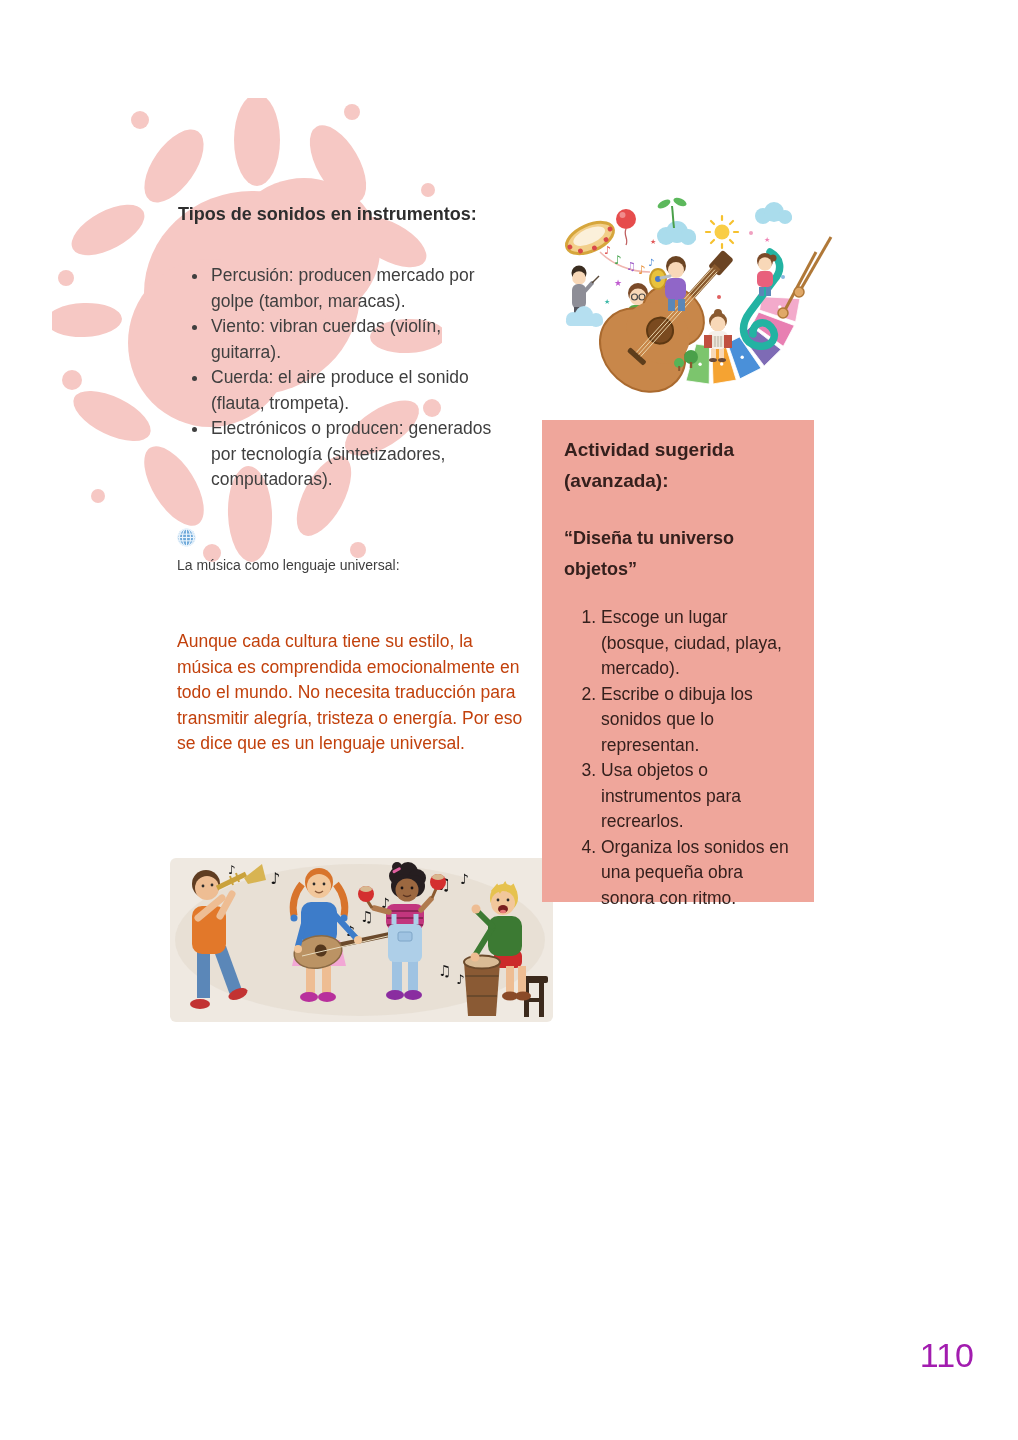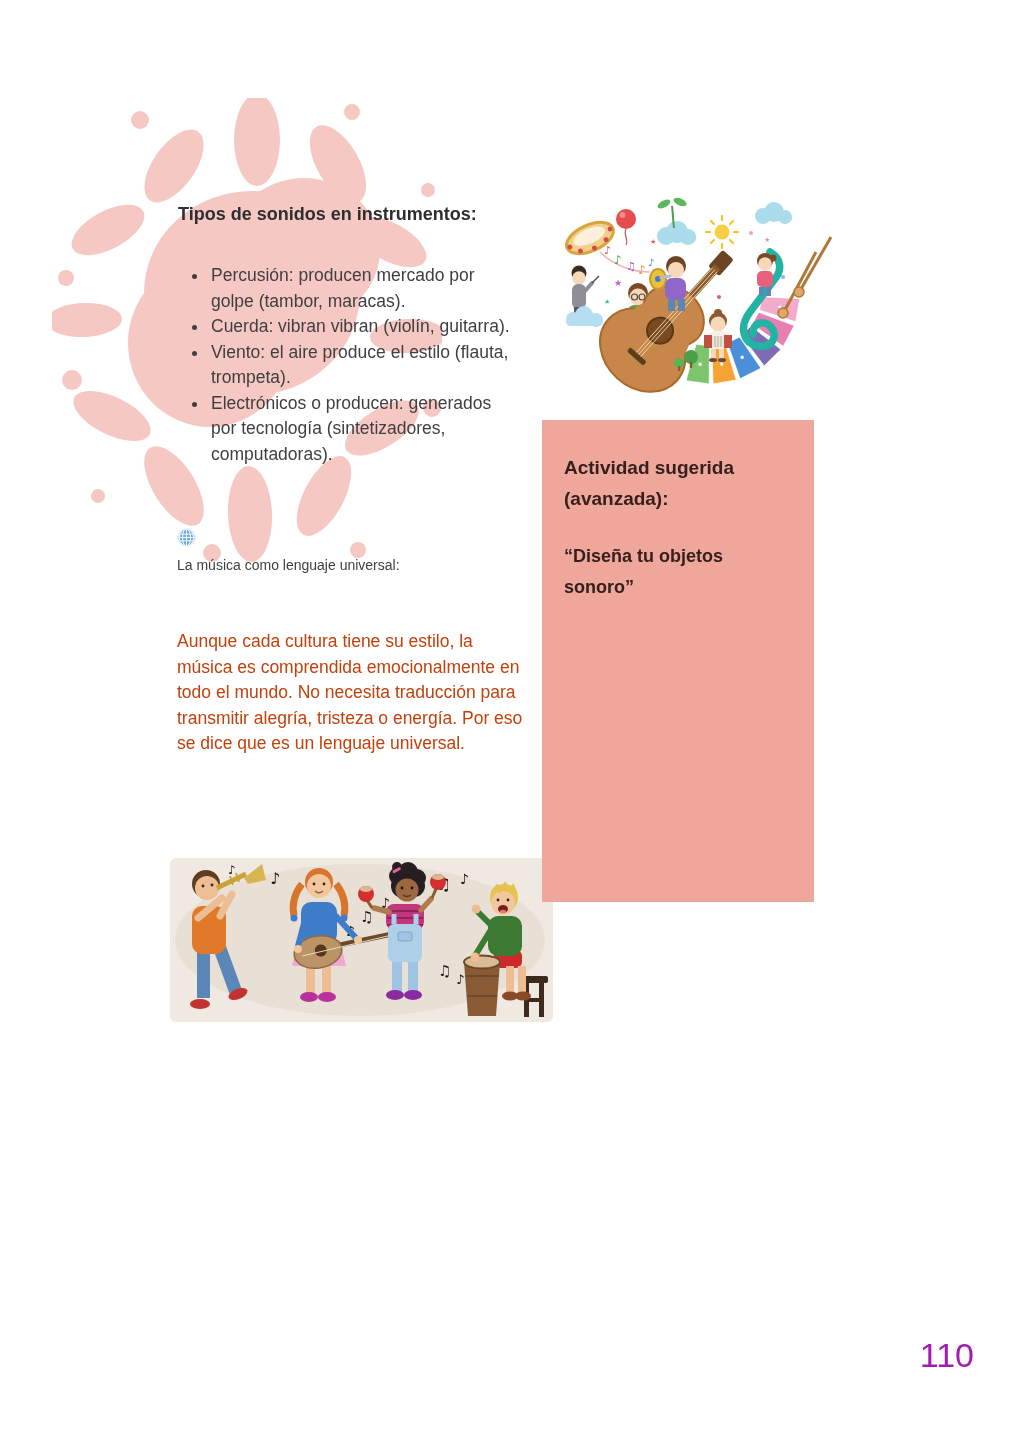--- a/index.html
+++ b/index.html
@@ -16,21 +16,21 @@
     font-size:17.5px;line-height:25.5px;color:#3f3f3f;z-index:2;}
   #bullets li{margin:0;padding-left:2px;}
   #globe{left:176px;top:527px;width:21px;height:21px;z-index:2;}
   #subtitle{left:177px;top:557px;font-size:14px;color:#3f3f3f;z-index:2;}
   #para{left:177px;top:629px;width:346px;margin:0;font-size:17.5px;line-height:25.5px;color:#c2410c;z-index:2;}
   
   #collage{left:558px;top:192px;width:292px;height:210px;z-index:1;}
   
   #panel{left:542px;top:420px;width:272px;height:482px;box-sizing:border-box;
     background:#efa69b;padding:14px 22px;color:#35201d;z-index:2;}
-  #panel .panel-title{margin:18px 0 27px 0;font-size:19px;line-height:31px;font-weight:700;}
+  #panel .panel-title{margin:0 0 27px 0;font-size:19px;line-height:31px;font-weight:700;}
   #panel .panel-sub{margin:0 0 20px 0;font-size:18px;line-height:31px;font-weight:700;}
   #panel ol{margin:0;padding:0 0 0 37px;font-size:17.5px;line-height:25.5px;}
   #panel ol li{margin:0;}
   
   #band{left:170px;top:858px;width:383px;height:164px;z-index:1;}
   
   #pagenum{right:44px;top:1336px;font-size:34px;color:#a21caf;z-index:2;}
 </style>
 </head>
 <body>
@@ -61,22 +61,22 @@
     <circle cx="46" cy="398" r="7"></circle>
       <circle cx="160" cy="455" r="9"></circle>
     <circle cx="306" cy="452" r="8"></circle>
   </g>
 </svg>
 
 <h2 id="title" class="abs">Tipos de sonidos en instrumentos:</h2>
 
 <ul id="bullets" class="abs">
   <li>Percusión: producen mercado por golpe (tambor, maracas).</li>
-  <li>Cuerda: vibran vibran (violín, guitarra).</li>
-  <li>Viento: el aire produce el estilo (flauta, trompeta).</li>
+  <li>Viento: vibran cuerdas (violín, guitarra).</li>
+  <li>Cuerda: el aire produce el sonido (flauta, trompeta).</li>
   <li>Electrónicos o producen: generados por tecnología (sintetizadores, computadoras).</li>
 </ul>
 
 <svg id="globe" class="abs" viewBox="0 0 24 24" aria-hidden="true">
   <circle cx="12" cy="12" r="10" fill="#6aa6d8"></circle>
   <g stroke="#eaf4fc" stroke-width="1.3" fill="none">
     <circle cx="12" cy="12" r="10"></circle>
     <ellipse cx="12" cy="12" rx="4.6" ry="10"></ellipse>
     <ellipse cx="12" cy="12" rx="8.2" ry="10"></ellipse>
     <line x1="12" y1="2" x2="12" y2="22"></line>
@@ -269,21 +269,27 @@
   <g>
     <line x1="227" y1="118" x2="258" y2="60" stroke="#b07838" stroke-width="3"></line>
     <line x1="243" y1="97" x2="273" y2="45" stroke="#b07838" stroke-width="3"></line>
     <circle cx="225" cy="121" r="5" fill="#e0a868" stroke="#b07838" stroke-width="1.5"></circle>
     <circle cx="241" cy="100" r="5" fill="#e0a868" stroke="#b07838" stroke-width="1.5"></circle>
   </g>
 </svg>
 
 <div id="panel" class="abs">
   <h3 class="panel-title">Actividad sugerida (avanzada):</h3>
-  <h4 class="panel-sub">“Diseña tu objetos sonoro”</h4>
+  <h4 class="panel-sub">“Diseña tu universo objetos”</h4>
+  <ol>
+    <li>Escoge un lugar (bosque, ciudad, playa, mercado).</li>
+    <li>Escribe o dibuja los sonidos que lo representan.</li>
+    <li>Usa objetos o instrumentos para recrearlos.</li>
+    <li>Organiza los sonidos en una pequeña obra sonora con ritmo.</li>
+  </ol>
 </div>
 
 <svg id="band" class="abs" viewBox="0 0 383 164" aria-hidden="true">
   <rect width="383" height="164" rx="6" fill="#efe9e1"></rect>
   <ellipse cx="190" cy="82" rx="185" ry="76" fill="#e2d8cc" opacity="0.55"></ellipse>
 
   <g font-family="DejaVu Sans" fill="#141414">
     <text x="100" y="26" font-size="16">♪</text>
     <text x="58" y="16" font-size="12">♪</text>
     <text x="176" y="78" font-size="14">♪</text>

